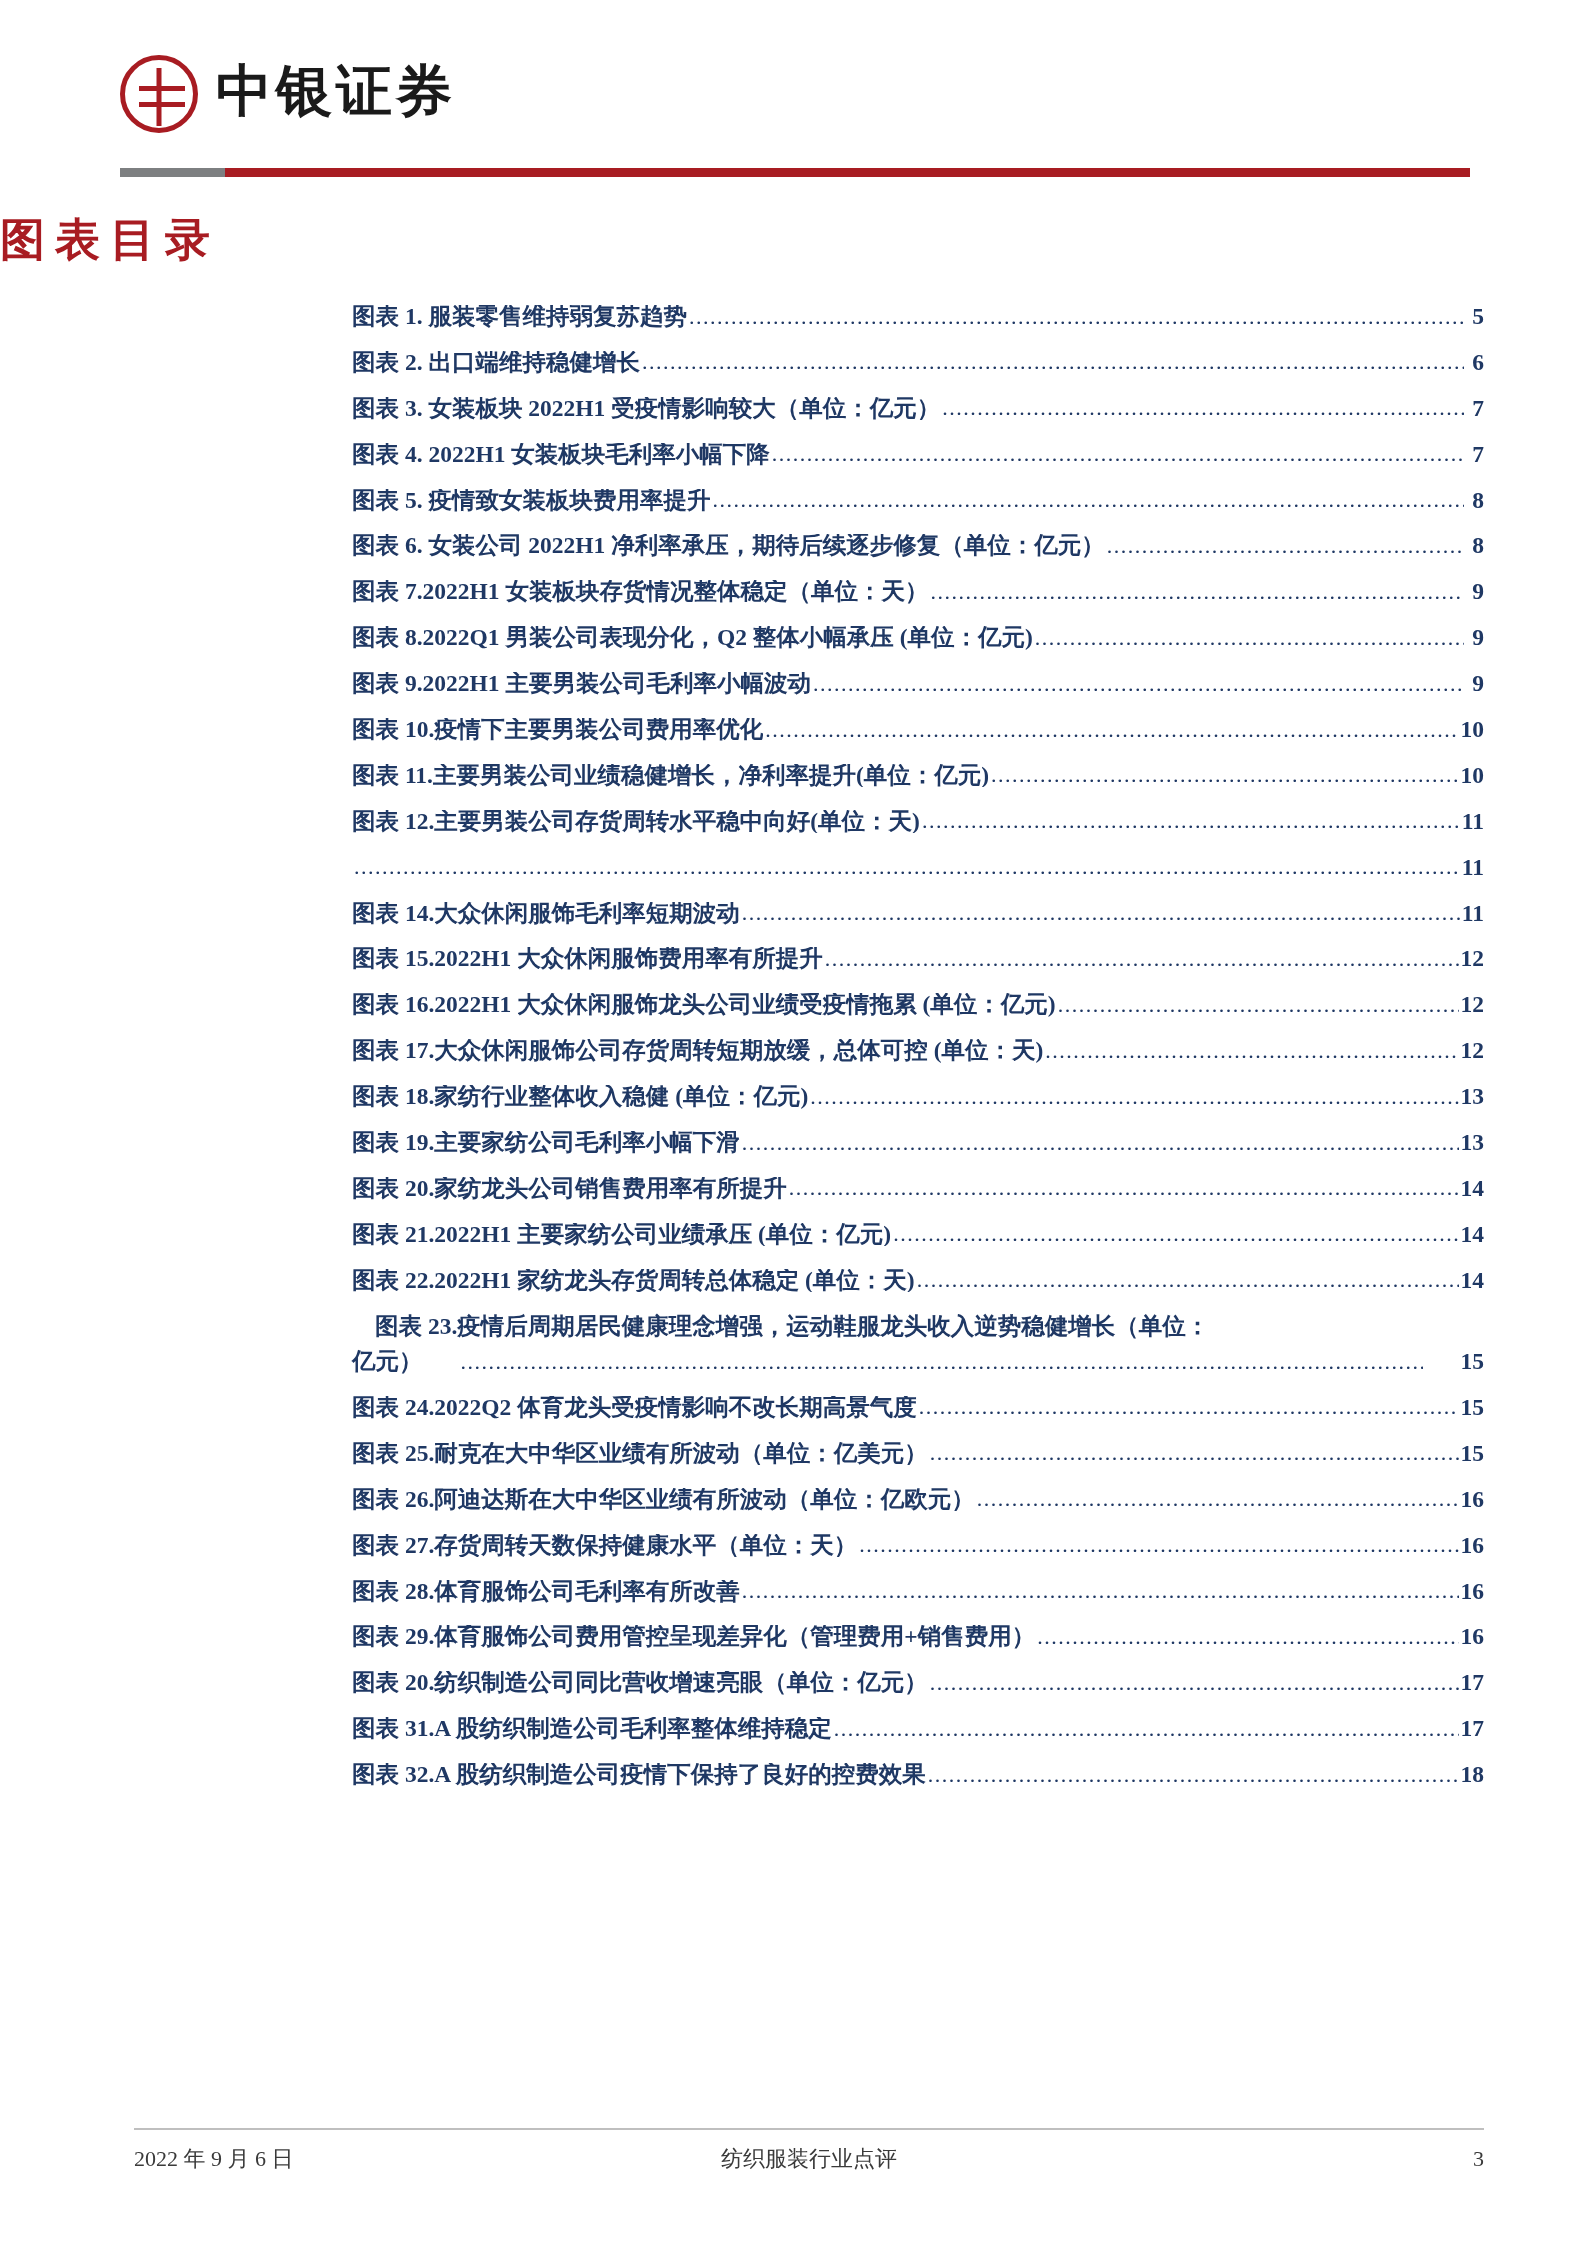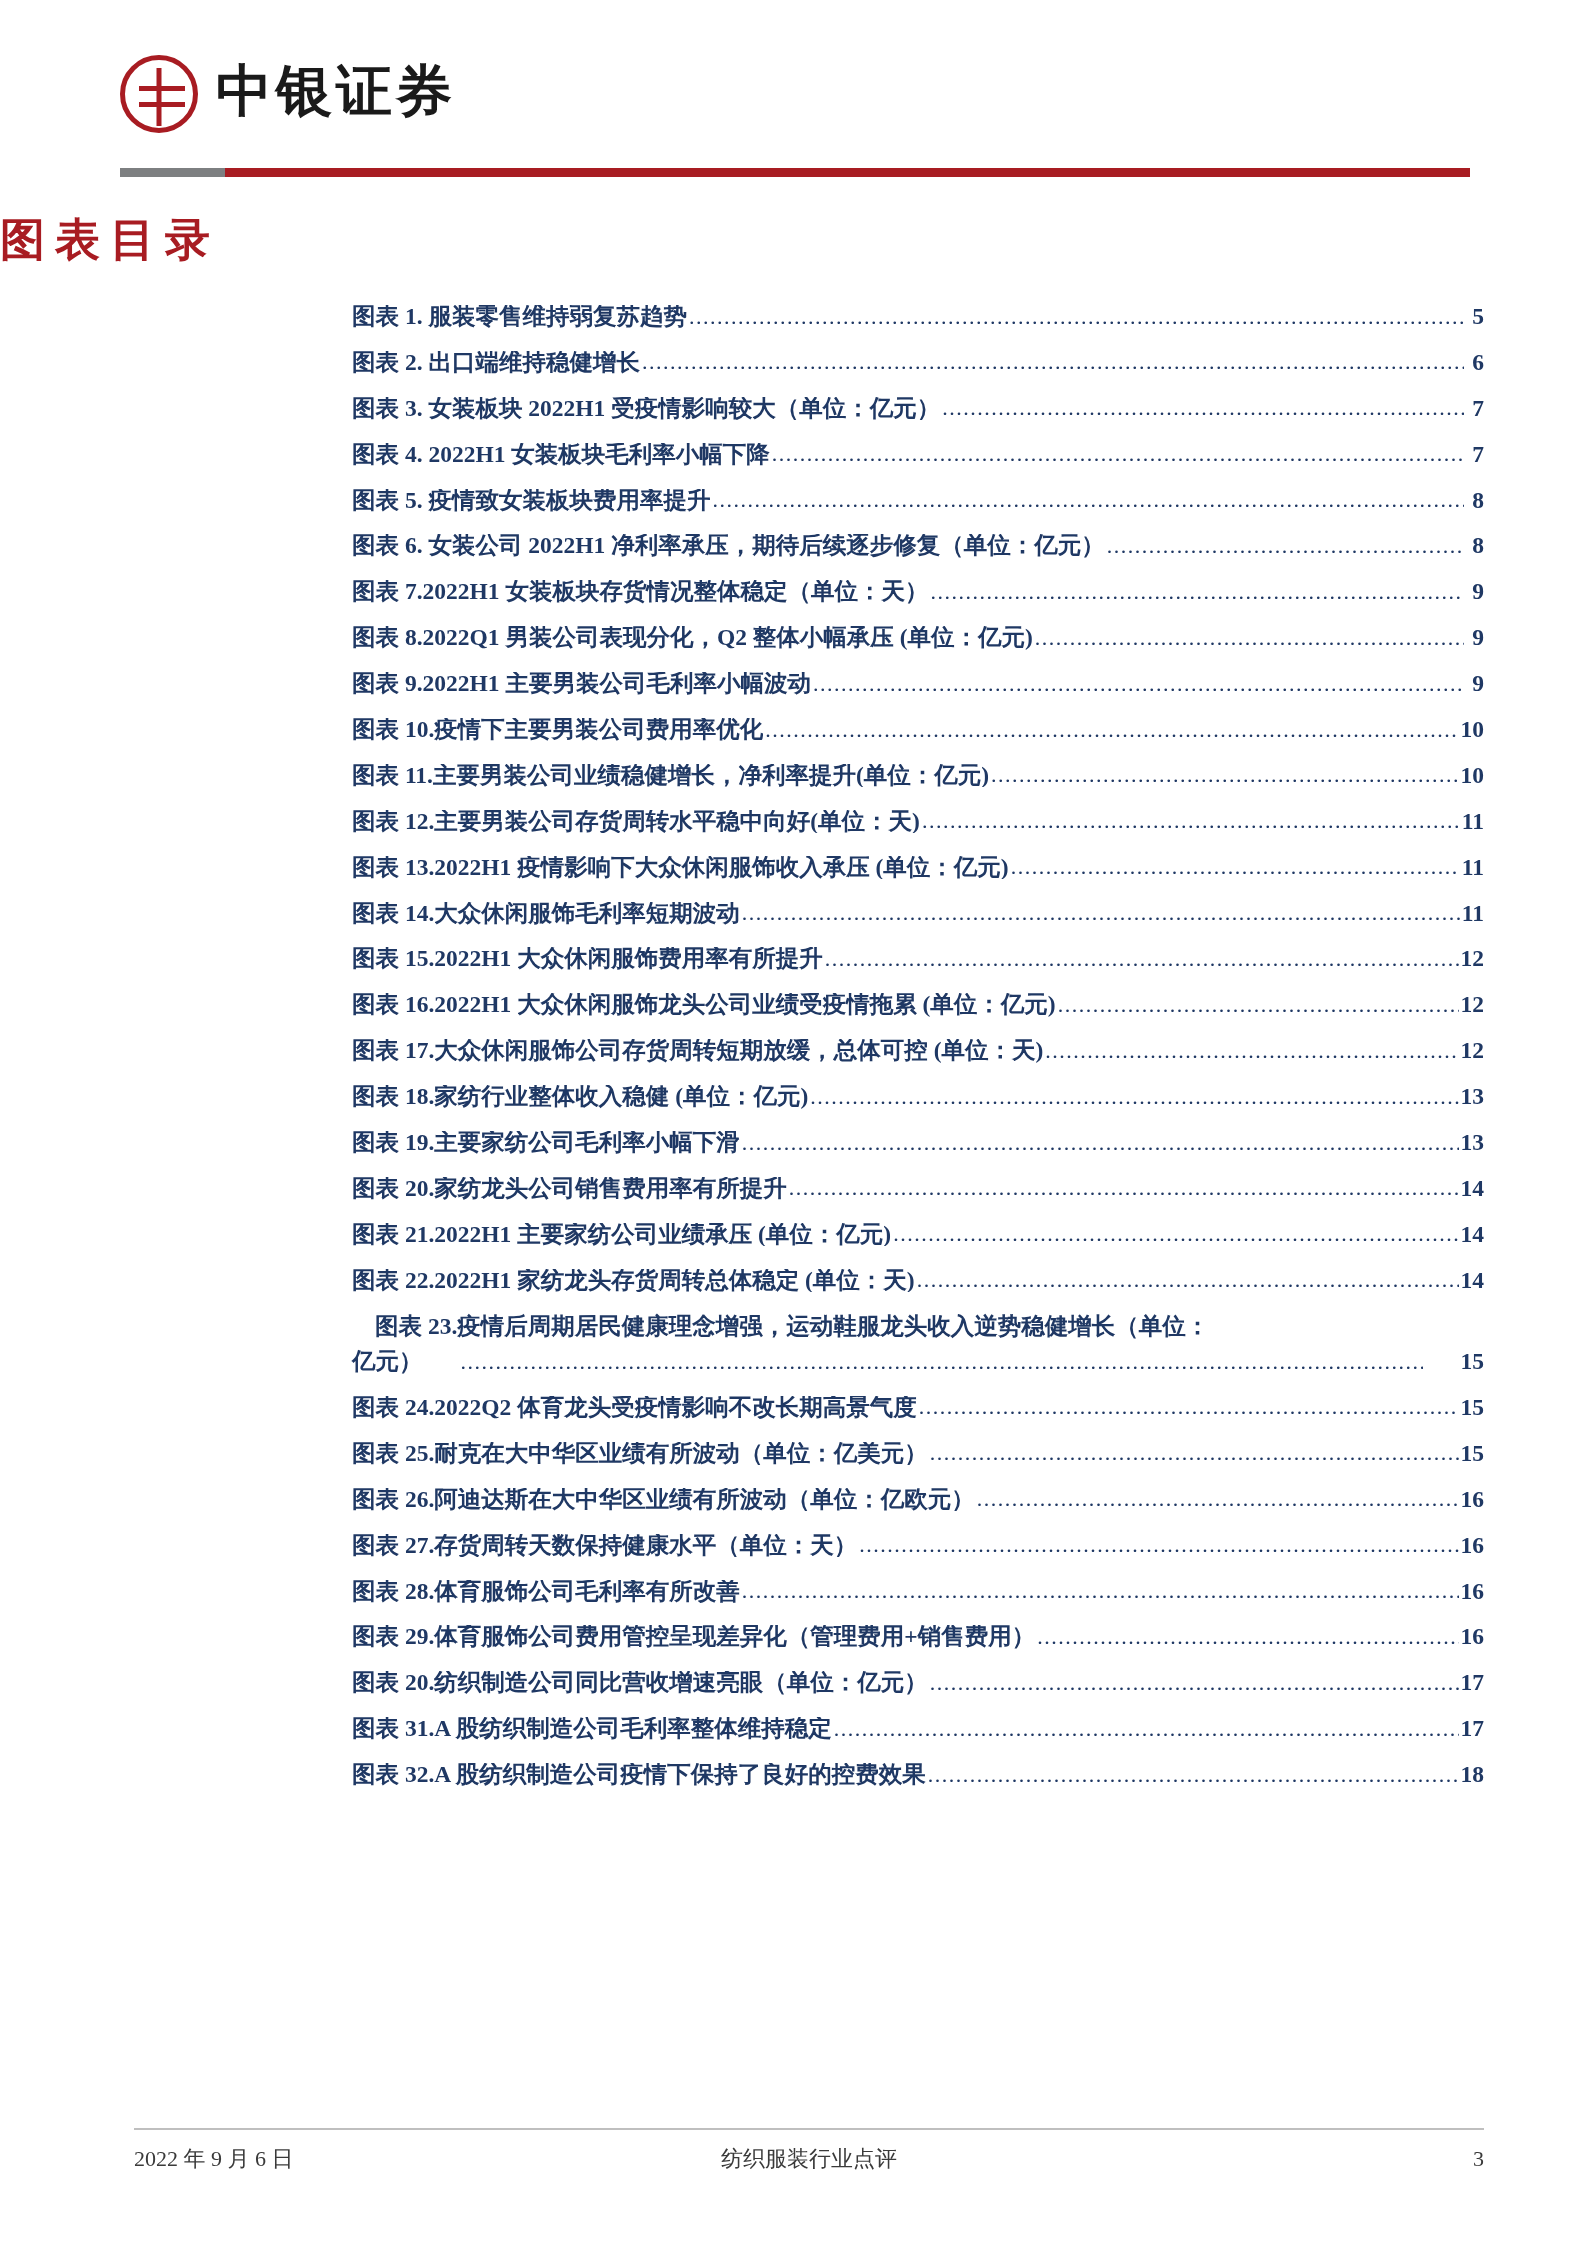--- a/index.html
+++ b/index.html
@@ -252,21 +252,20 @@
         <span class="label">图表 11.主要男装公司业绩稳健增长，净利率提升(单位：亿元)</span>
         <span class="dots">........................................................................................................................................................................................................</span>
         <span class="page-no">10</span>
       </div>
       <div class="toc-entry">
         <span class="label">图表 12.主要男装公司存货周转水平稳中向好(单位：天)</span>
         <span class="dots">........................................................................................................................................................................................................</span>
         <span class="page-no">11</span>
       </div>
       <div class="toc-entry">
-        <span class="label">图表 13.2022H1 疫情影响下大众休闲服饰收入承压 (单位：亿元)</span>
         <span class="dots">........................................................................................................................................................................................................</span>
         <span class="page-no">11</span>
       </div>
       <div class="toc-entry">
         <span class="label">图表 14.大众休闲服饰毛利率短期波动</span>
         <span class="dots">........................................................................................................................................................................................................</span>
         <span class="page-no">11</span>
       </div>
       <div class="toc-entry">
         <span class="label">图表 15.2022H1 大众休闲服饰费用率有所提升</span>

